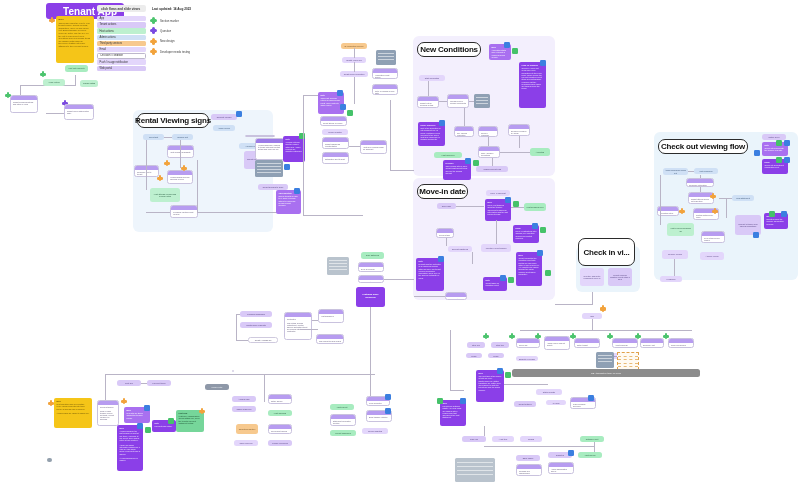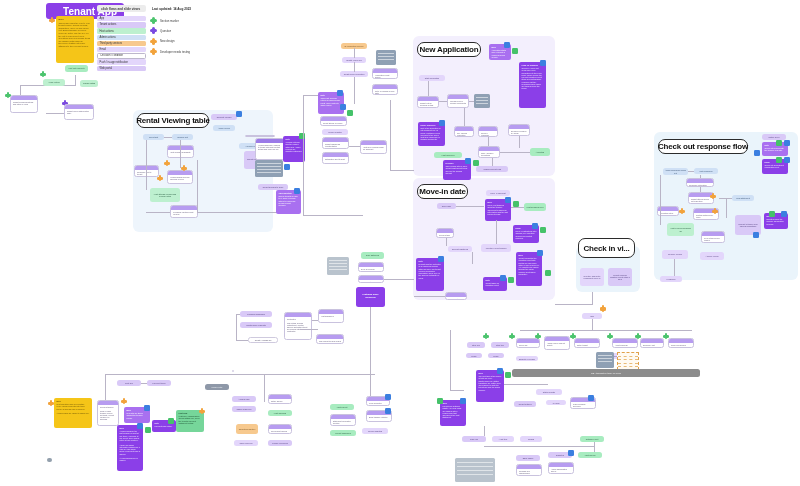--- a/index.html
+++ b/index.html
@@ -187,32 +187,32 @@
     <span class="st-title">Brief</span>
     <span>
       This board maps the end-to-end tenant journey across viewing, application, move-in and check-out. Each swimlane is colour coded by actor.
       Use the key on the left to read node types. Questions and new design items are flagged with markers.
       Developer testing notes are attached to the relevant nodes.
     </span>
   </div>
   <span class="mark m-orange" style="left:49px;top:17px;"></span>
 
   <div class="sect-title" style="left:137px;top:113px;width:72px;height:15px;font-size:8px;">
-    <span>Rental Viewing table</span>
+    <span>Rental Viewing signs</span>
   </div>
   <div class="sect-title" style="left:417px;top:42px;width:64px;height:15px;font-size:8px;">
-    <span>New Application</span>
+    <span>New Conditions</span>
   </div>
   <div class="sect-title" style="left:417px;top:184px;width:51px;height:15px;font-size:8px;">
     <span>Move-in date</span>
   </div>
   <div class="sect-title" style="left:658px;top:139px;width:90px;height:15px;font-size:8px;">
-    <span>Check out response flow</span>
-  </div>
-  <div class="sect-title" style="left:578px;top:238px;width:57px;height:20px;font-size:8px;">
+    <span>Check out viewing flow</span>
+  </div>
+  <div class="sect-title" style="left:578px;top:238px;width:57px;height:28px;font-size:8px;">
     <span>Check in  vi...</span>
   </div>
 
   <div class="ln h" style="left:20px;top:85px;width:55px;"></div>
   <div class="ln v" style="left:75px;top:75px;height:11px;"></div>
   <div class="ln v" style="left:20px;top:85px;height:15px;"></div>
   <div class="ln h" style="left:46px;top:113px;width:28px;"></div>
   <div class="ln v" style="left:93px;top:75px;height:0px;"></div>
 
   <div class="node pill p-green2" style="left:65px;top:65px;width:23px;height:7px;font-size:2.1px;">Host lists property</div>

